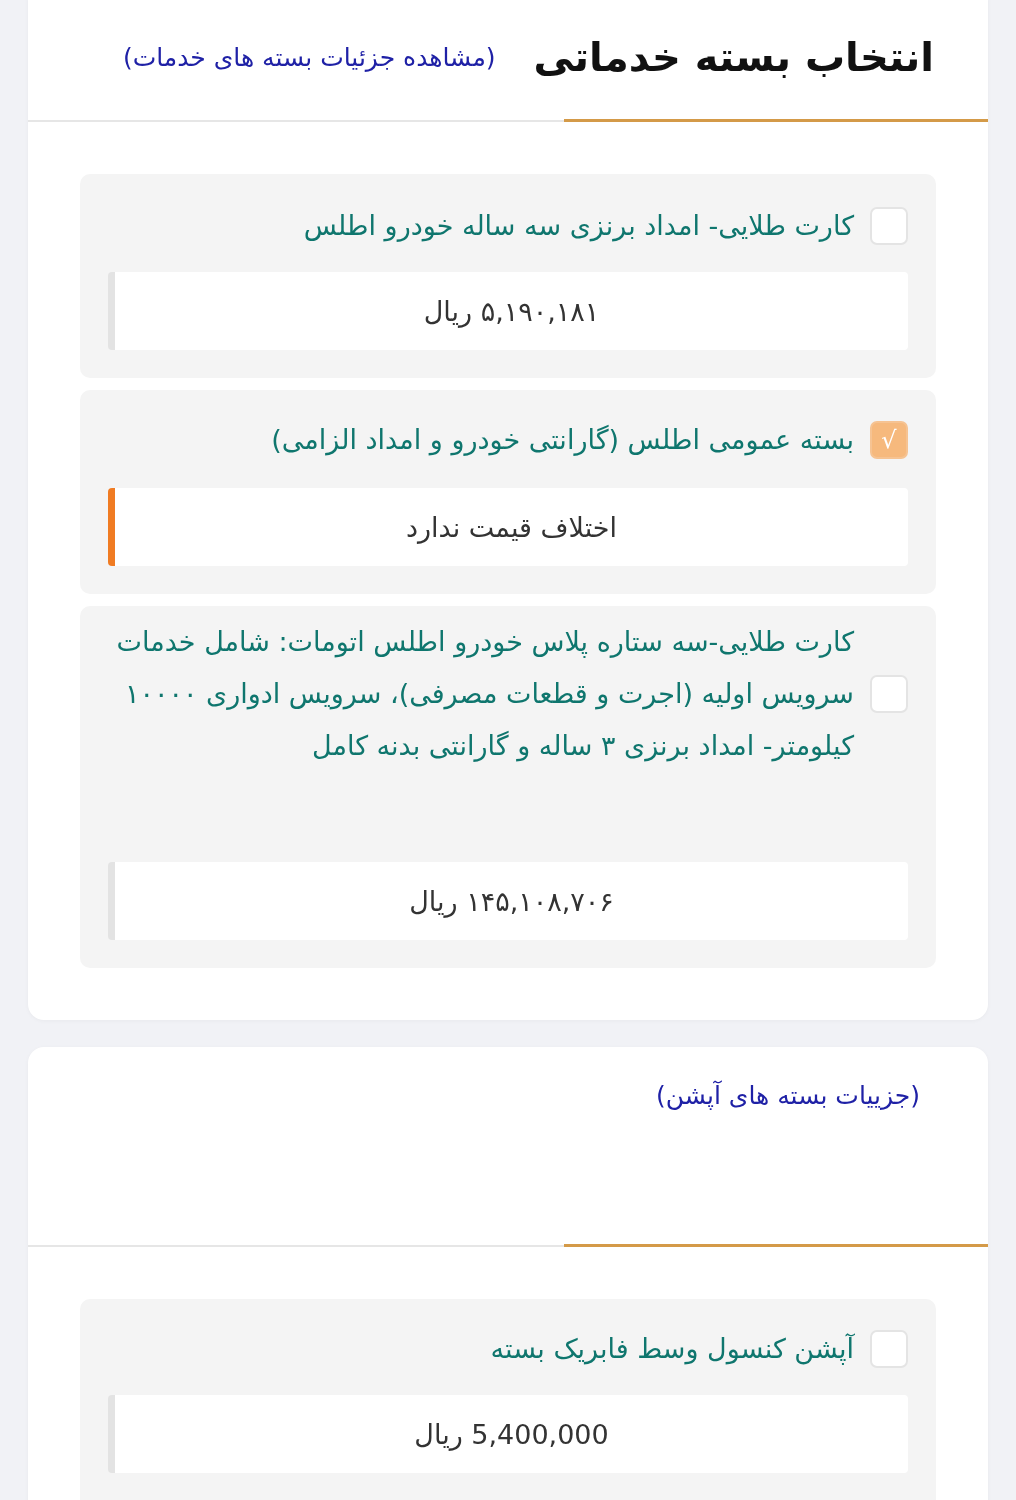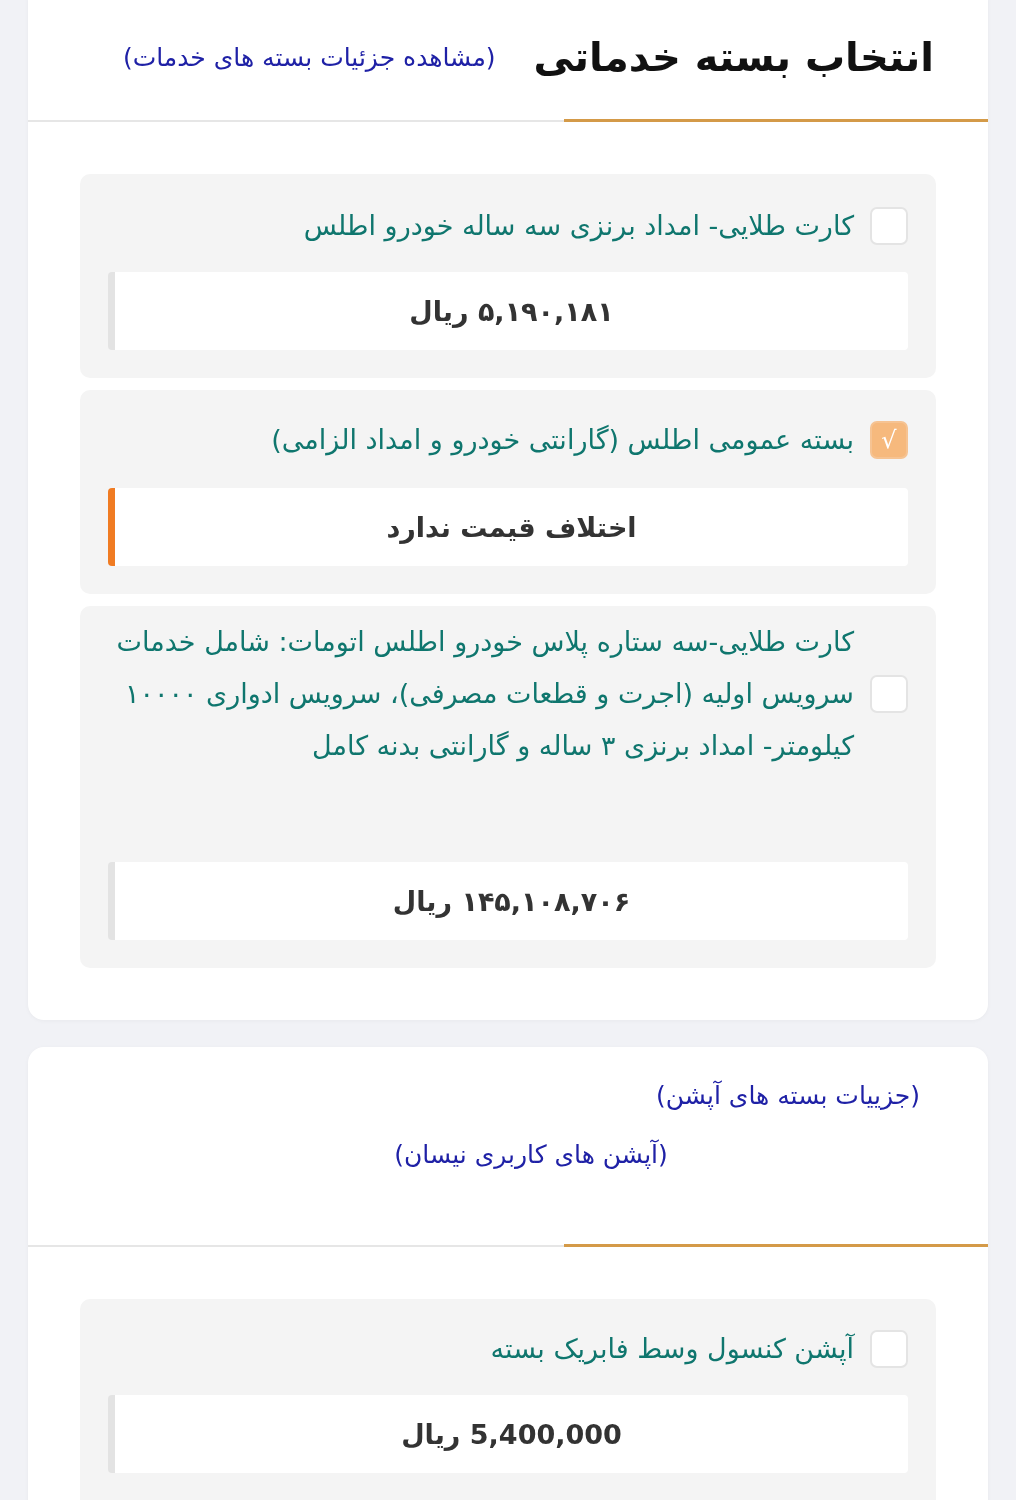--- a/index.html
+++ b/index.html
@@ -114,21 +114,21 @@
       left: 28px;
       right: 28px;
       height: 78px;
       background: #ffffff;
       border-radius: 4px;
       border-left: 7px solid #e3e3e3;
       display: flex;
       align-items: center;
       justify-content: center;
       font-size: 27px;
-      font-weight: bold;
+      font-weight: normal;
       color: #333333;
     }
     .price-box.active {
       border-left-color: #f07b22;
       text-align: right;
     }
 
     
     #item-1 { top: 190px; height: 204px; }
     #item-1 .item-head { padding-top: 26px; }
@@ -184,23 +184,20 @@
     </div>
     <div class="price-box">۱۴۵,۱۰۸,۷۰۶ ریال</div>
   </div>
 </section>
 
 <section id="card-options" class="card">
   <div class="card-header">
     <div class="title-row">
       <span class="link">(جزییات بسته های آپشن)</span>
     </div>
-    <div class="subtitle-row">
-      <span class="link">(آپشن های کاربری نیسان)</span>
-    </div>
     <div class="header-line"></div>
   </div>
 
   <div id="item-4" class="item">
     <div class="item-head">
       <div class="checkbox"></div>
       <div class="item-label">آپشن کنسول وسط فابریک بسته</div>
     </div>
     <div class="price-box">5,400,000 ریال</div>
   </div>

